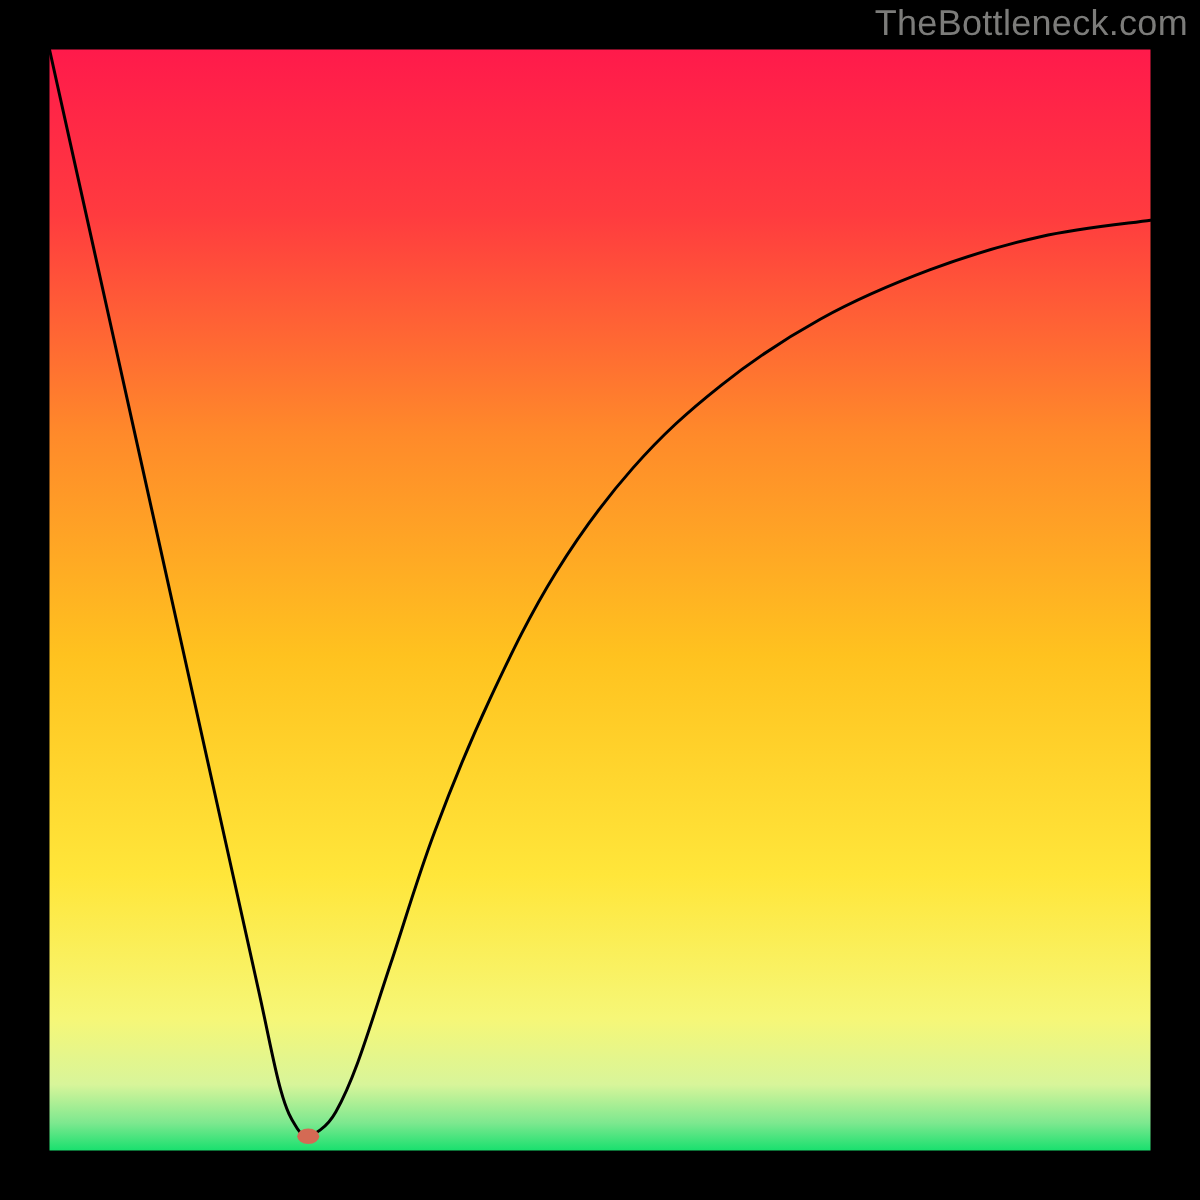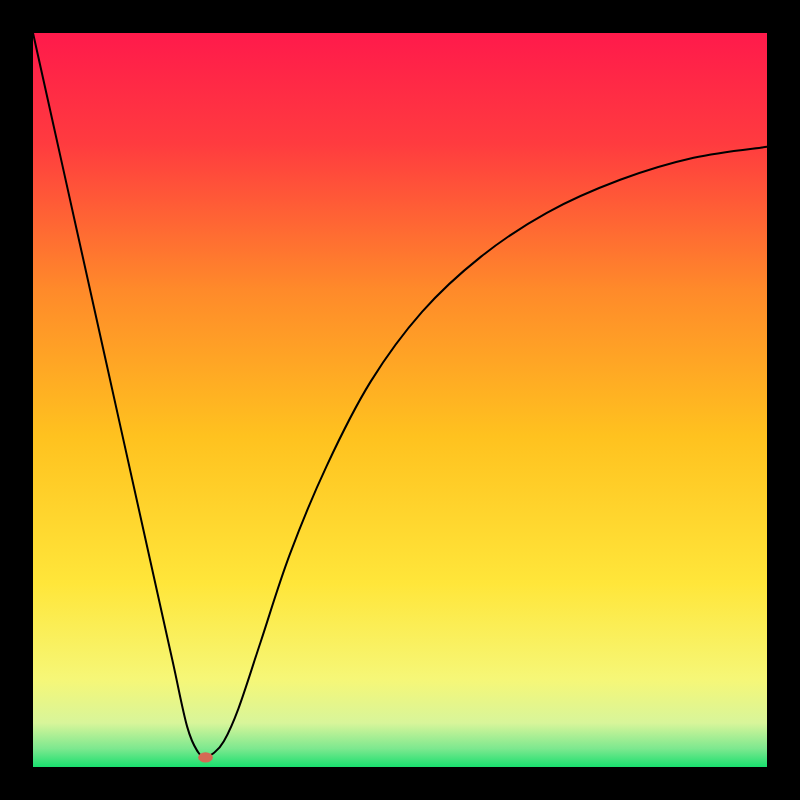--- a/index.html
+++ b/index.html
@@ -48,13 +48,14 @@
           <stop offset="97.5%" stop-color="#7de88f"></stop>
           <stop offset="100%" stop-color="#19e06e"></stop>
         </linearGradient>
     </defs>
 
     <rect id="outer-frame" x="0" y="0" width="800" height="800" fill="#000"></rect>
     <rect id="plot-area" fill="url(#bg-grad)" x="33" y="33" width="734" height="734"></rect>
     <path id="curve" fill="none" stroke-linejoin="round" stroke-linecap="round" d="M 33 33 C 38.2848 56.781600000000005, 51.7904 117.55680000000004, 62.36 165.12000000000003 C 72.9296 212.68320000000003, 81.1504 249.67680000000001, 91.72 297.24 C 102.2896 344.8032, 110.5104 381.7968, 121.08 429.36 C 131.6496 476.9232, 141.1916 519.8622, 150.44 561.48 C 159.6884 603.0978, 165.854 630.843, 172.46 660.5699999999999 C 179.066 690.2969999999999, 182.51579999999998 710.115, 187.14 726.63 C 191.7642 743.145, 194.847 747.0351999999999, 198.15 752.3199999999999 C 201.453 757.6048, 202.84759999999997 755.72576, 205.48999999999998 755.99 C 208.1324 756.25424, 209.527 756.4304000000001, 212.82999999999998 753.788 C 216.13299999999998 751.1456, 219.2158 749.50144, 223.84 741.31 C 228.4642 733.1185599999999, 231.91400000000002 726.1161999999999, 238.52 708.28 C 245.126 690.4438, 251.29159999999996 669.9652, 260.53999999999996 642.22 C 269.78839999999997 614.4748000000001, 278.00919999999996 585.8488, 289.9 554.14 C 301.7908 522.4312, 312.0668 497.10820000000007, 326.6 466.06000000000006 C 341.13320000000004 435.01180000000005, 353.46439999999996 409.3952, 370.64 381.65 C 387.8156 353.90479999999997, 402.20200000000006 334.3804, 422.02000000000004 311.92 C 441.838 289.4596, 458.2796 274.7062, 480.74 256.87 C 503.2004 239.03379999999999, 521.6972 226.7026, 546.8 212.82999999999998 C 571.9028 198.95739999999998, 593.7760000000001 189.70899999999995, 620.2 179.79999999999995 C 646.624 169.89099999999996, 667.176 163.7254, 693.6 157.78000000000003 C 720.024 151.83460000000005, 753.788 148.75180000000003, 767 146.77000000000004" stroke="#000000" stroke-width="2"></path>
     <ellipse id="marker" cx="205.48999999999998" cy="757.458" rx="7.34" ry="5.138" fill="#d46a54"></ellipse>
   </svg>
+  <div class="watermark">TheBottleneck.com</div>
 </div>
 
 </body></html>

